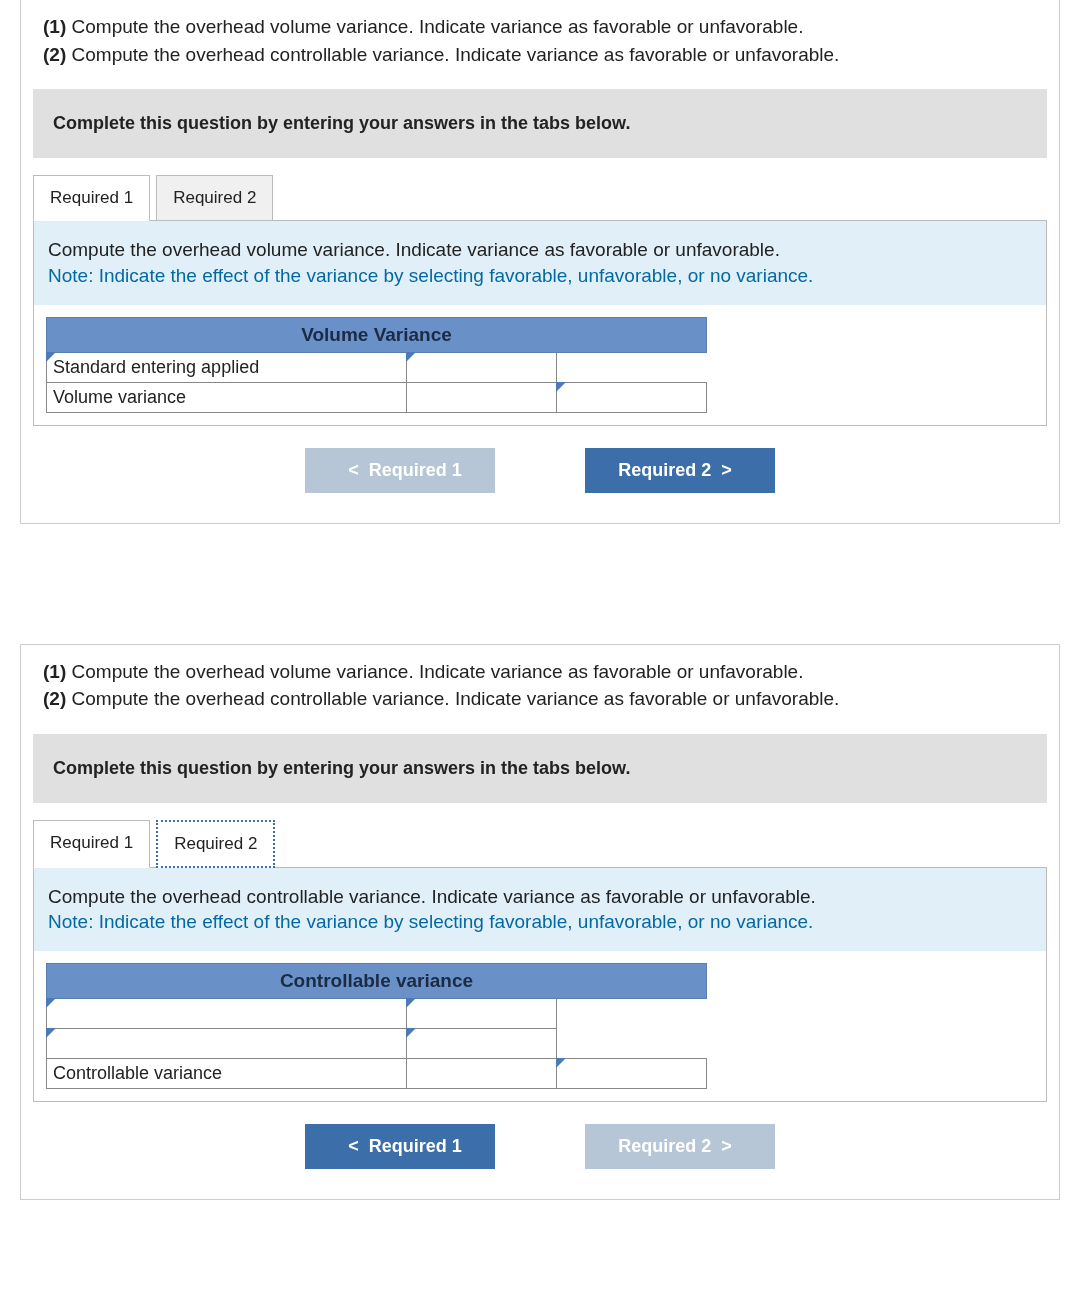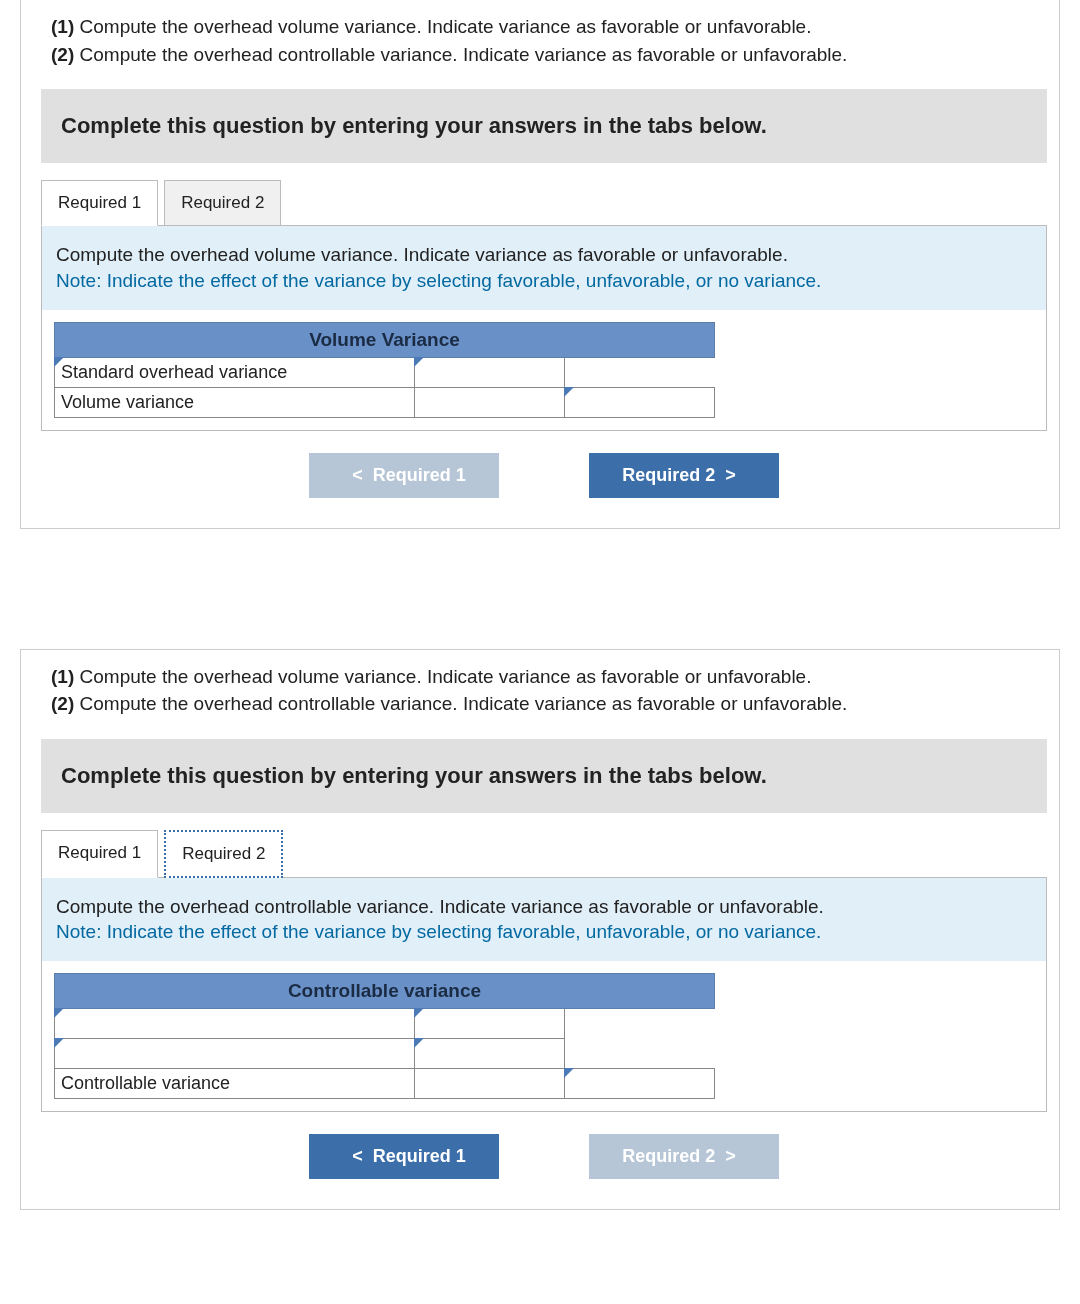--- a/index.html
+++ b/index.html
@@ -9,34 +9,33 @@
     padding: 0;
     background: #fff;
     color: #222;
     font-size: 19px;
   }
   .section {
     border: 1px solid #ccc;
     margin: 0 20px 120px 20px;
     padding-bottom: 30px;
     position: relative;
-    padding-left: 8px;
   }
   .section:first-of-type { margin-top: 0; border-top: none; }
   .instructions {
     padding: 14px 22px 20px 22px;
     line-height: 1.35;
   }
   .instructions p { margin: 0 0 2px 0; }
   .banner {
     background: #e0e0e0;
     margin: 0 12px 16px 12px;
     padding: 24px 20px;
     font-weight: bold;
-    font-size: 22px;
+    font-size: 18px;
   }
   .tabs {
     display: flex;
     gap: 6px;
     margin-left: 12px;
     position: relative;
     z-index: 2;
   }
   .tab {
     padding: 12px 16px;
@@ -165,21 +164,21 @@
     </div>
     <div class="table-wrap">
       <table class="answers">
         <tbody>
             <tr>
           <th class="title" colspan="3">Volume Variance</th>
         </tr>
         <tr>
           <td class="label-cell">
             <span class="tick-tl"></span>
-            <span>Standard overhead variance</span>
+            <span>Standard entering applied</span>
           </td>
           <td class="input-cell">
             <span class="tick-tl"></span>
             <input class="input-box" style="">
           </td>
         </tr>
         <tr>
           <td class="label-cell">
             <span>Volume variance</span>
           </td>

